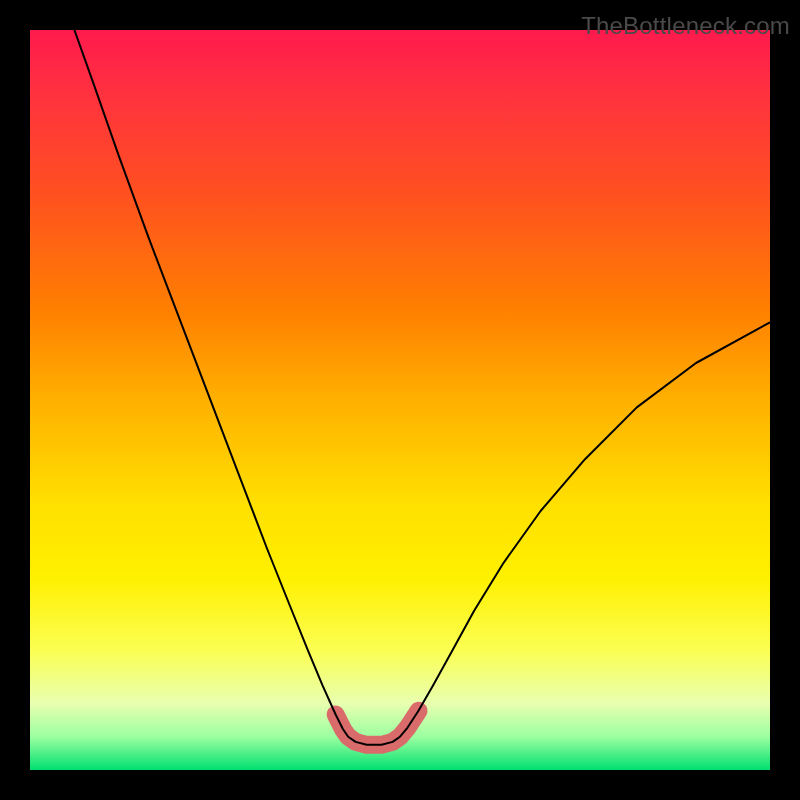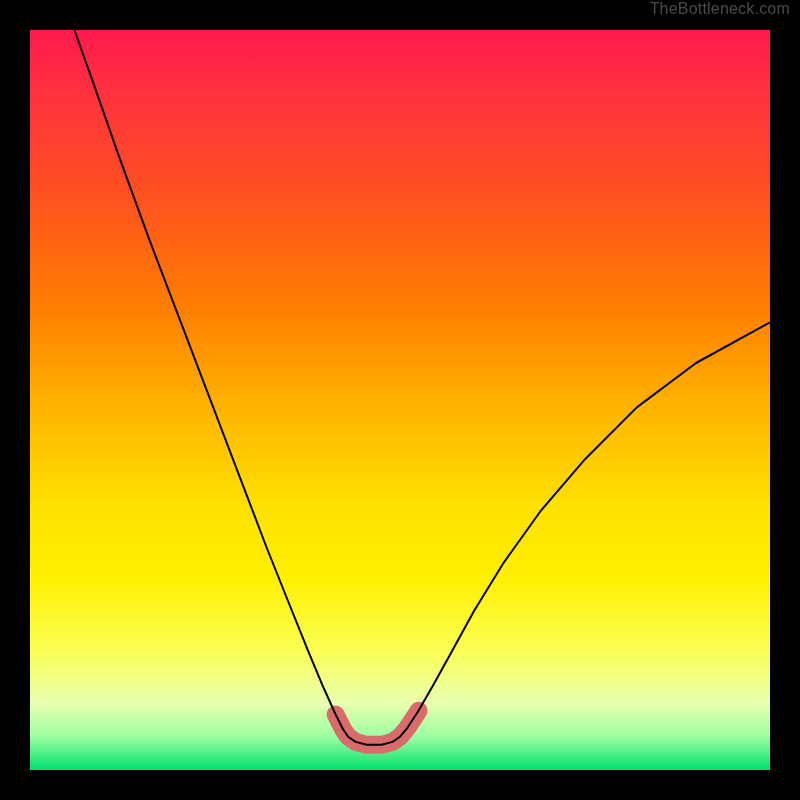--- a/index.html
+++ b/index.html
@@ -6,24 +6,24 @@
   body {
     width: 800px;
     height: 800px;
     background: #000;
     position: relative;
     font-family: Arial, Helvetica, sans-serif;
     overflow: hidden;
   }
   .watermark {
     position: absolute;
-    top: 0;
+    top: 12px;
     right: 10px;
     color: #4a4a4a;
-    font-size: 16px;
+    font-size: 24px;
     font-weight: 500;
     letter-spacing: 0.2px;
     z-index: 5;
   }
   .plot {
     position: absolute;
     left: 30px;
     top: 30px;
     width: 740px;
     height: 740px;

